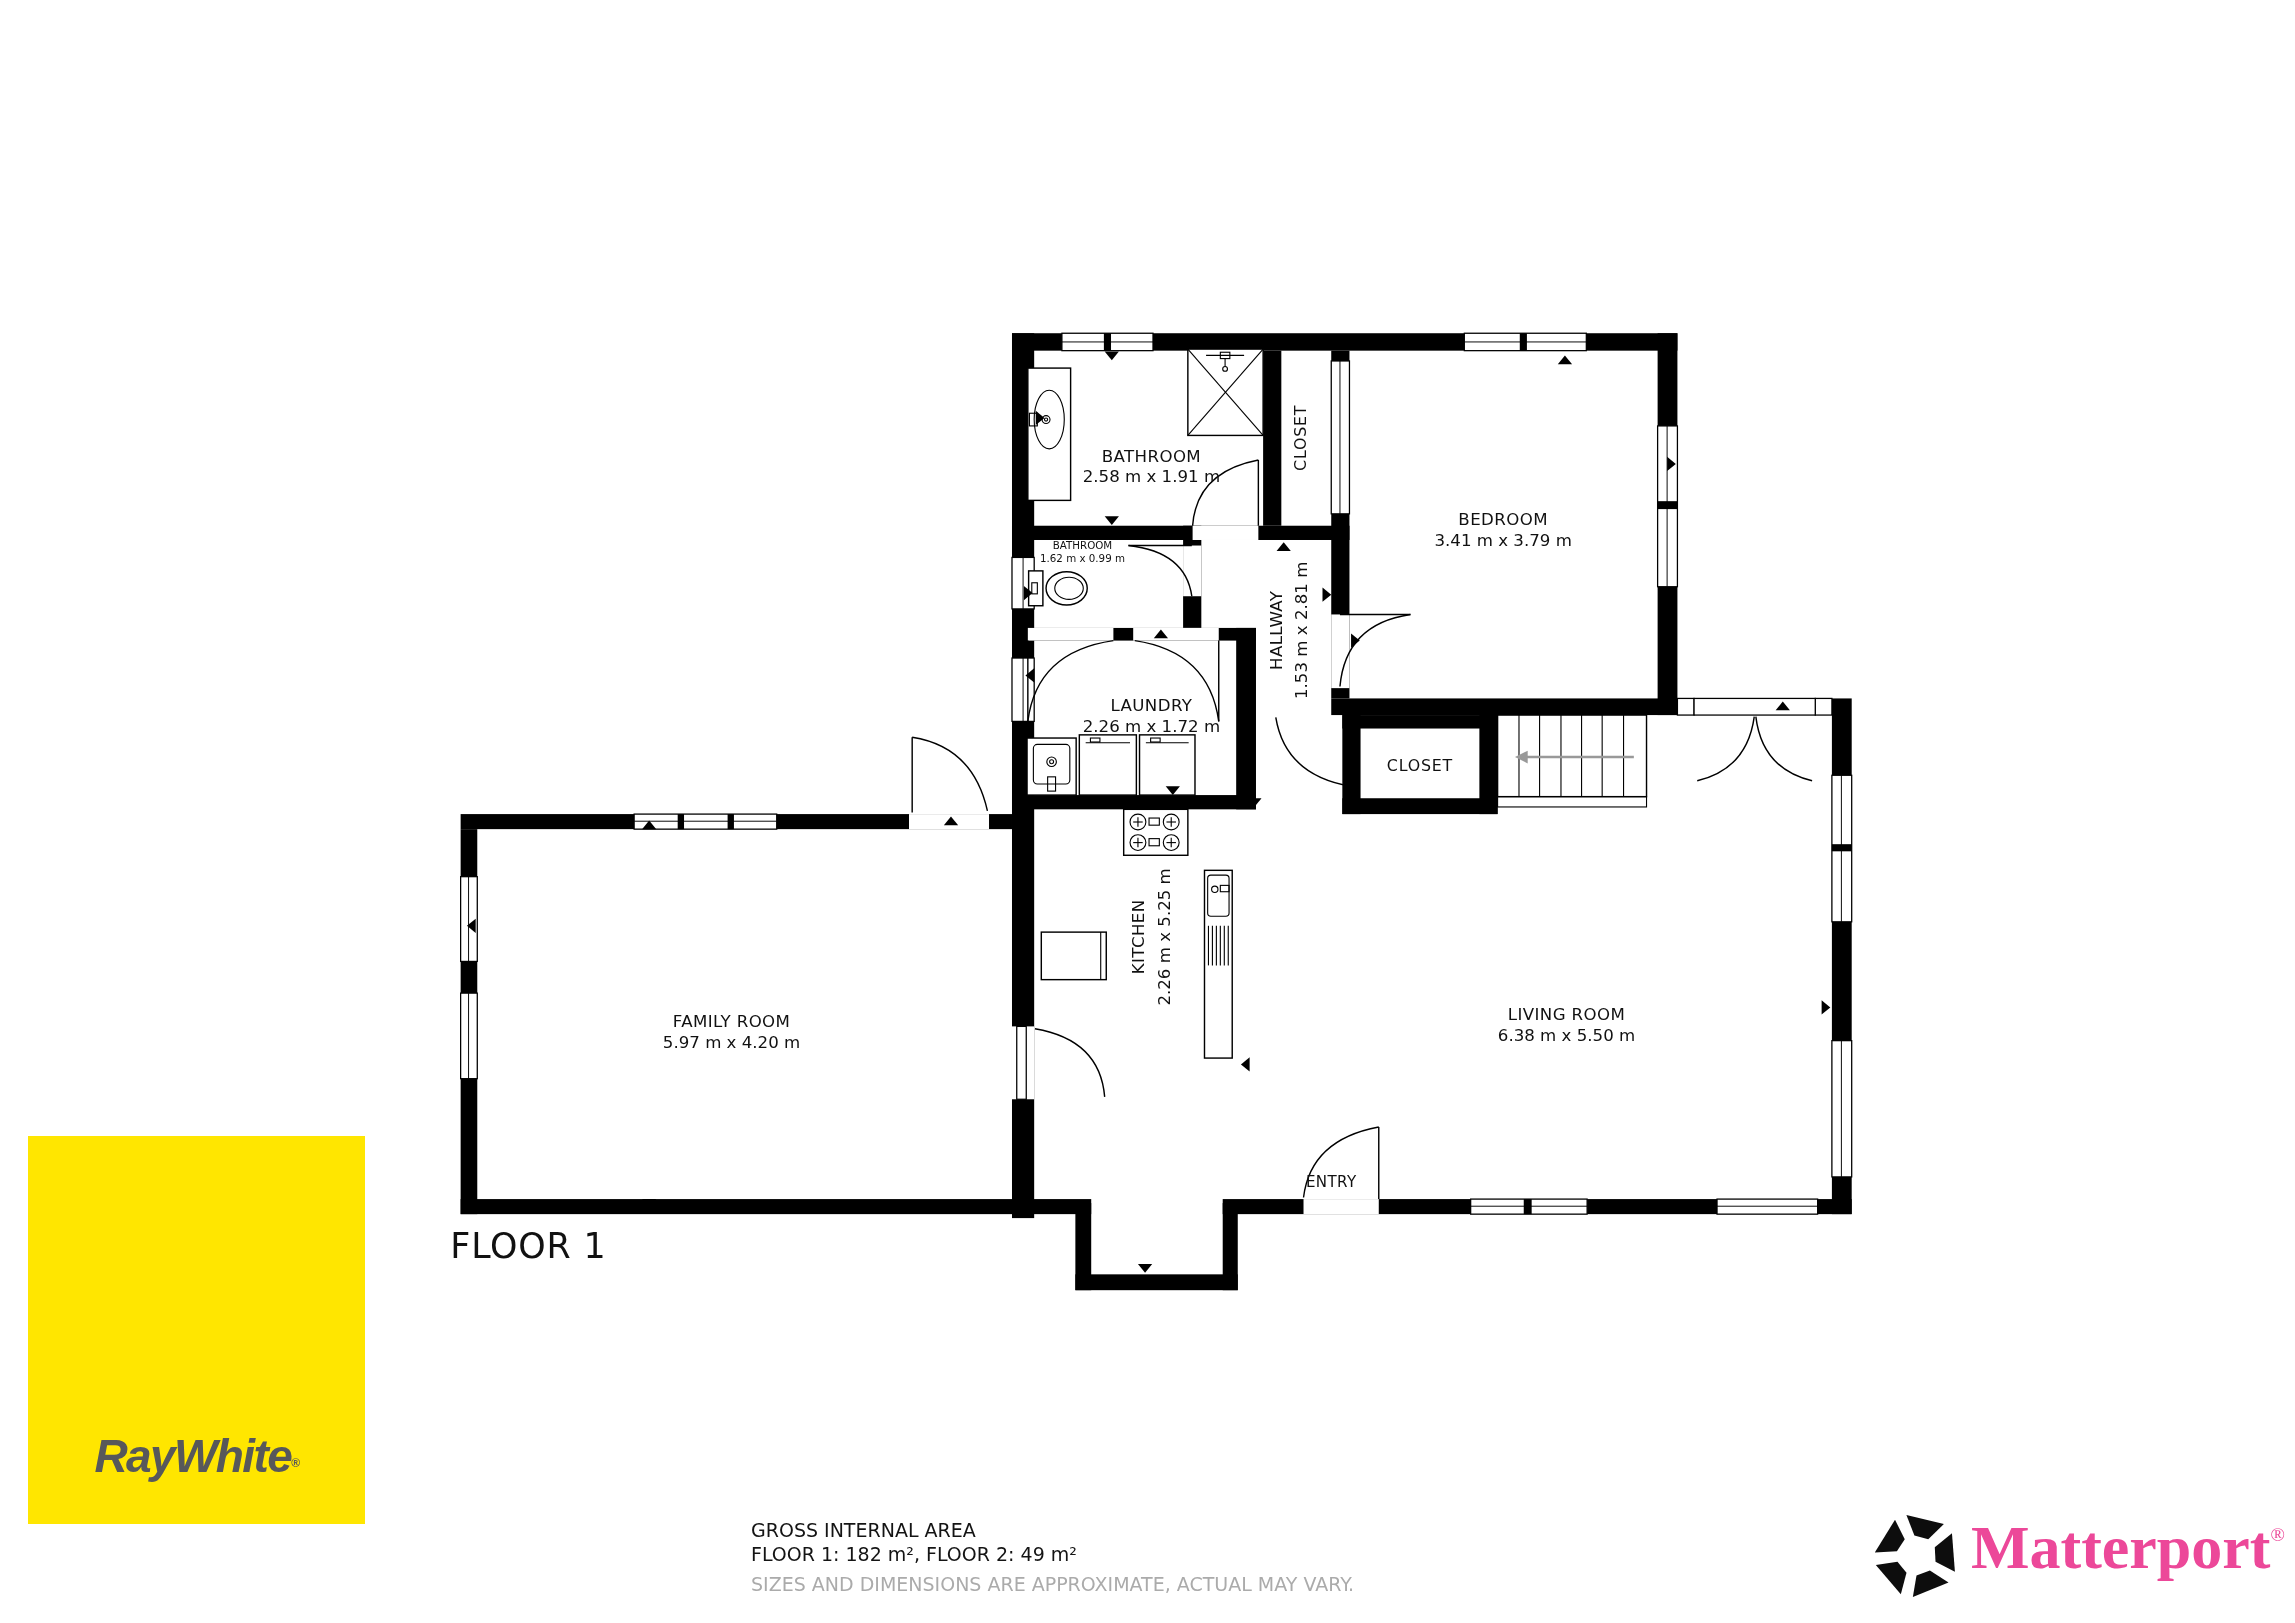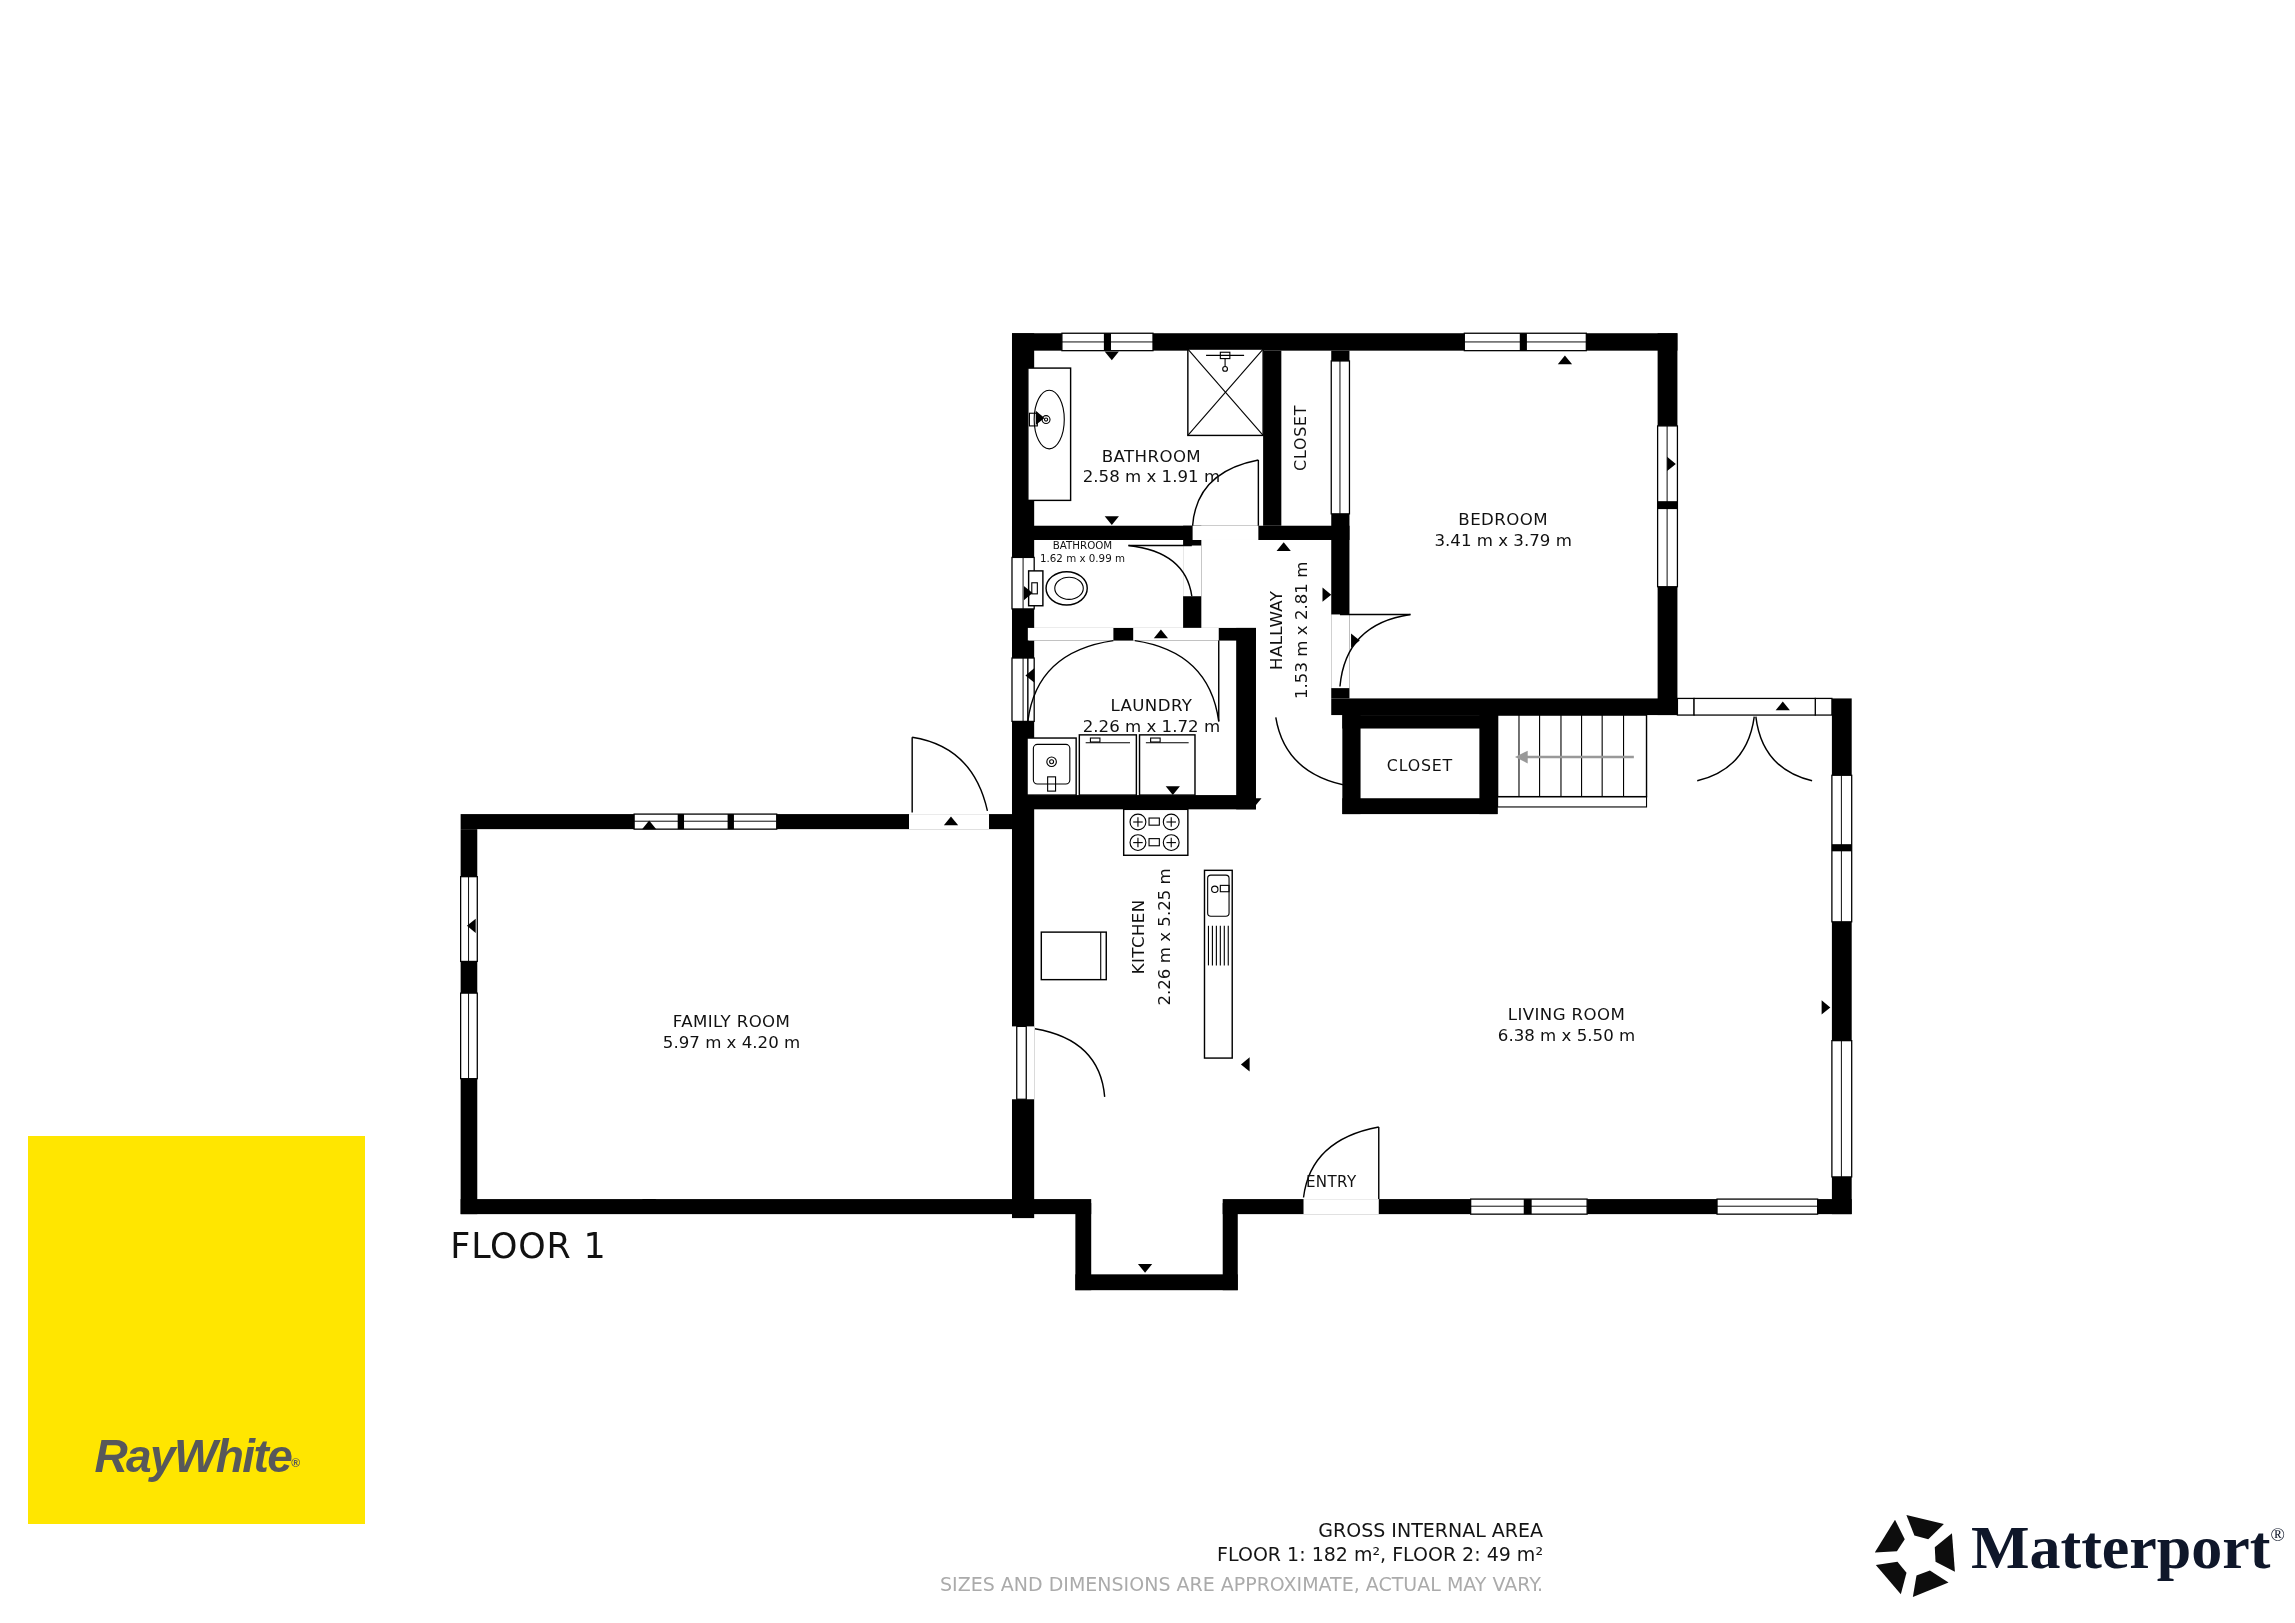--- a/index.html
+++ b/index.html
@@ -24,28 +24,28 @@
   .leafbox{fill:#fff;stroke:#000;stroke-width:1.6;}
   .marker{fill:#000;}
   
   #raywhite{position:absolute;left:28px;top:1136px;width:337px;height:388px;}
   #raywhite .box{position:absolute;inset:0;}
   #raywhite .word{position:absolute;left:0;right:0;bottom:41px;text-align:center;
     font-family:"Liberation Sans",sans-serif;font-style:italic;font-weight:700;
     font-size:46px;letter-spacing:-1.6px;}
   #raywhite .reg{font-size:12px;font-style:normal;vertical-align:4.8px;}
   
-  #footer{position:absolute;left:751px;top:1518px;width:792px;text-align:right;
+  #footer{position:absolute;left:751px;top:1518px;width:792px;text-align:left;
     font-size:19px;line-height:24px;color:#141414;}
   #footer .dim{margin-top:6px;}
   
   #matterport{position:absolute;left:1873px;top:1506px;width:412px;height:103px;}
   #matterport svg{position:absolute;left:0;top:6.3px;}
   #matterport .word{position:absolute;left:98px;top:6.3px;
-    font-family:"Liberation Serif",serif;font-weight:600;font-size:62px;color:#0f172a;}
+    font-family:"Liberation Serif",serif;font-weight:600;font-size:62px;color:#ec4899;}
   #matterport .reg{font-size:19px;vertical-align:27px;font-weight:400;}
 </style>
 </head>
 <body>
 
 <div id="canvas">
 
   <svg id="floorplan" viewBox="0 0 1790 1230">
 
     <g>

